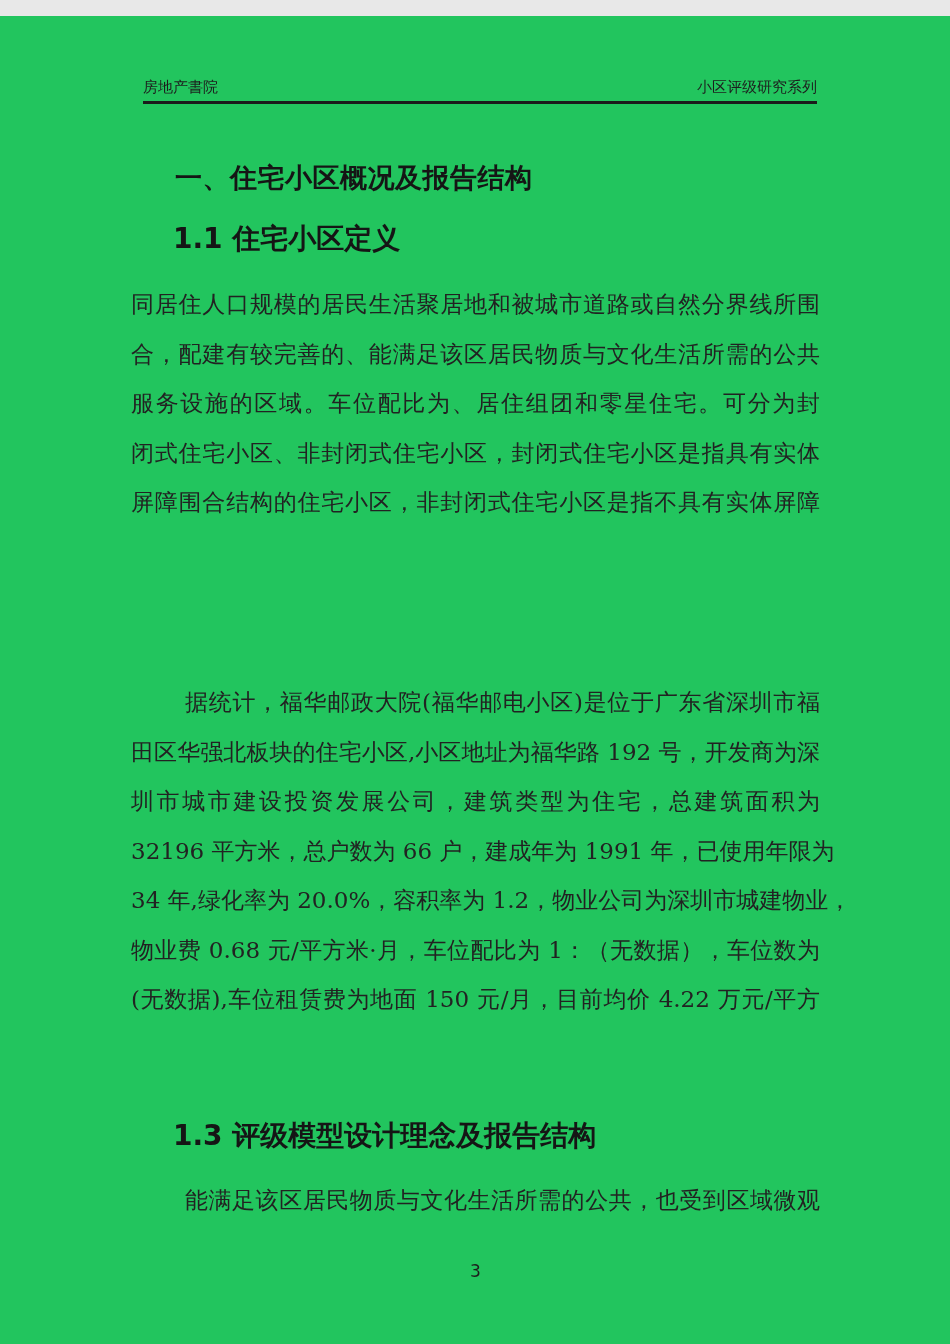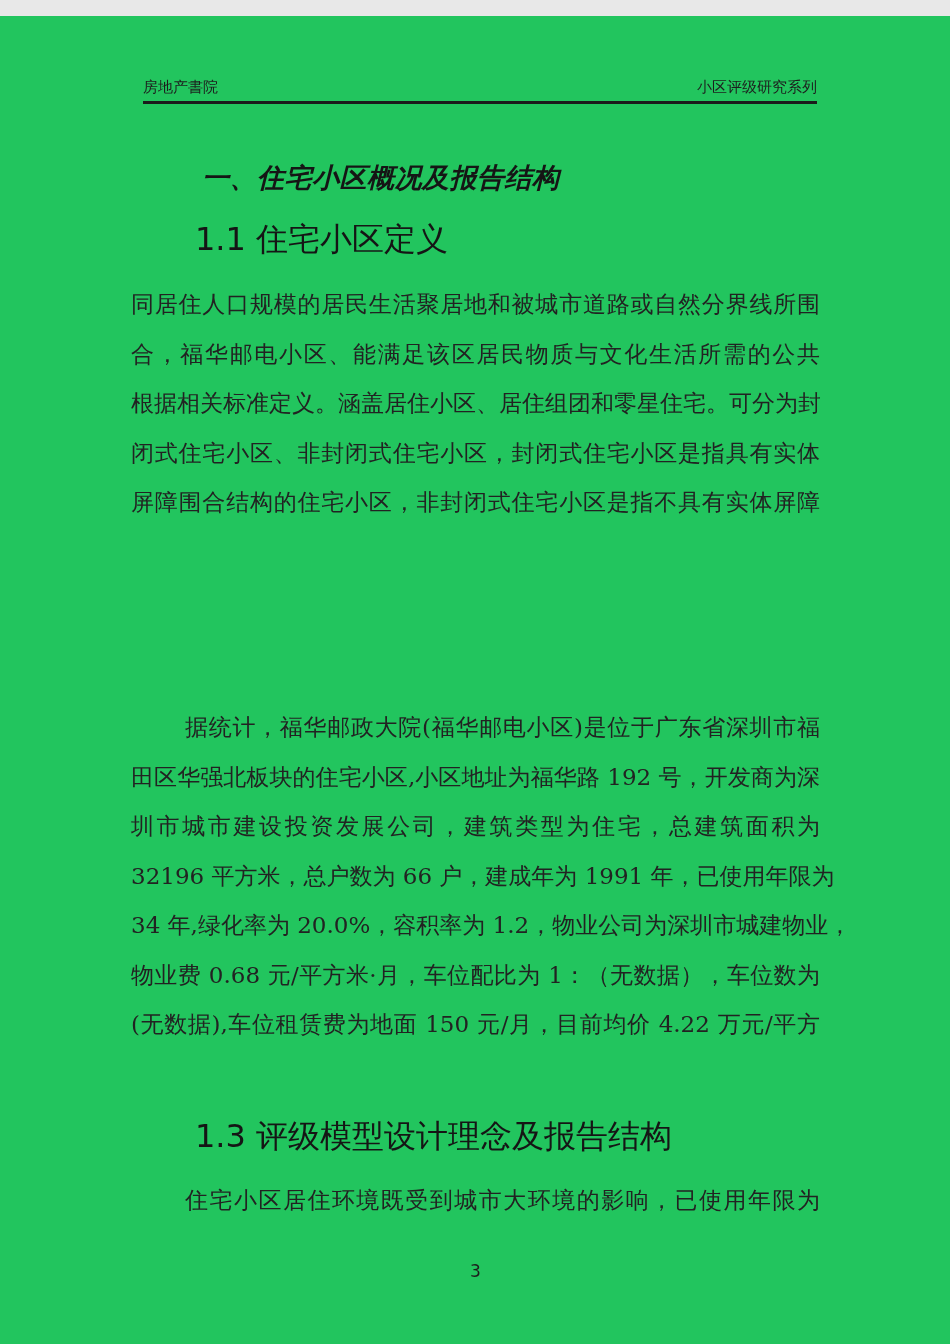--- a/index.html
+++ b/index.html
@@ -29,63 +29,62 @@
     padding-bottom: 5px;
     border-bottom: 3px solid #1b1b1b;
     font-family: "DejaVu Sans", "Liberation Sans", sans-serif;
     font-size: 15px;
     line-height: 18px;
     color: #1d1d1d;
   }
   
   .chapter-title {
     position: absolute;
-    left: 140px;
+    left: 113px;
     top: 145px;
     width: 689px;
     margin: 0;
     padding-left: 62px;
     box-sizing: border-box;
     font-family: "DejaVu Sans", "Liberation Sans", sans-serif;
     font-size: 27px;
     font-weight: 700;
     line-height: 34px;
     color: #151515;
     letter-spacing: 0.5px;
     white-space: nowrap;
-    font-style: italic;
   }
   .section-heading {
     position: absolute;
-    left: 141px;
+    left: 119px;
     width: 689px;
     margin: 0;
     padding-left: 54px;
     box-sizing: border-box;
     font-family: "DejaVu Sans", "Liberation Sans", sans-serif;
-    font-size: 32px;
-    font-weight: 400;
+    font-size: 28px;
+    font-weight: 700;
     line-height: 28px;
     color: #151515;
     white-space: nowrap;
   }
   .s11 { top: 209px; }
   .s12 { top: 636px; }
   .s13 { top: 1106px; }
   
   .para {
     position: absolute;
     left: 131px;
     width: 689px;
     font-size: 23px;
     line-height: 49.5px;
     color: #222222;
   }
   .p1 { top: 264px; }
-  .p2 { top: 687px; }
+  .p2 { top: 662px; }
   .p3 { top: 1160px; }
   .para .line {
     text-align: justify;
     text-align-last: justify;
     white-space: nowrap;
   }
   .para .line.first { text-indent: 54px; }
   .para .line.last  { text-align-last: left; }
   .para.justify-all .line.last { text-align-last: justify; }
   
@@ -110,38 +109,38 @@
     <span>房地产書院</span>
     <span>小区评级研究系列</span>
   </div>
 
   <h1 class="chapter-title">一、住宅小区概况及报告结构</h1>
 
   <h2 class="section-heading s11">1.1 住宅小区定义</h2>
 
   <div class="para p1">
       <div class="line">同居住人口规模的居民生活聚居地和被城市道路或自然分界线所围</div>
-      <div class="line">合，福华邮电小区、能满足该区居民物质与文化生活所需的公共</div>
-      <div class="line">根据相关标准定义。涵盖居住小区、居住组团和零星住宅。可分为封</div>
+      <div class="line">合，配建有较完善的、能满足该区居民物质与文化生活所需的公共</div>
+      <div class="line">服务设施的区域。车位配比为、居住组团和零星住宅。可分为封</div>
       <div class="line">闭式住宅小区、非封闭式住宅小区，封闭式住宅小区是指具有实体</div>
       <div class="line">屏障围合结构的住宅小区，非封闭式住宅小区是指不具有实体屏障</div>
     </div>
 
 
   <div class="para p2">
       <div class="line first">据统计，福华邮政大院(福华邮电小区)是位于广东省深圳市福</div>
       <div class="line">田区华强北板块的住宅小区,小区地址为福华路 192 号，开发商为深</div>
       <div class="line">圳市城市建设投资发展公司，建筑类型为住宅，总建筑面积为</div>
       <div class="line">32196 平方米，总户数为 66 户，建成年为 1991 年，已使用年限为</div>
       <div class="line">34 年,绿化率为 20.0%，容积率为 1.2，物业公司为深圳市城建物业，</div>
       <div class="line">物业费 0.68 元/平方米·月，车位配比为 1：（无数据），车位数为</div>
       <div class="line">(无数据),车位租赁费为地面 150 元/月，目前均价 4.22 万元/平方</div>
     </div>
 
   <h2 class="section-heading s13">1.3 评级模型设计理念及报告结构</h2>
 
   <div class="para p3 justify-all">
-      <div class="line first last">住宅小区居住环境既受到城市大环境的影响，已使用年限为</div>
+      <div class="line first last">能满足该区居民物质与文化生活所需的公共，也受到区域微观</div>
     </div>
 
   <div class="page-footer">3</div>
 
 </div>
 
 </body></html>

